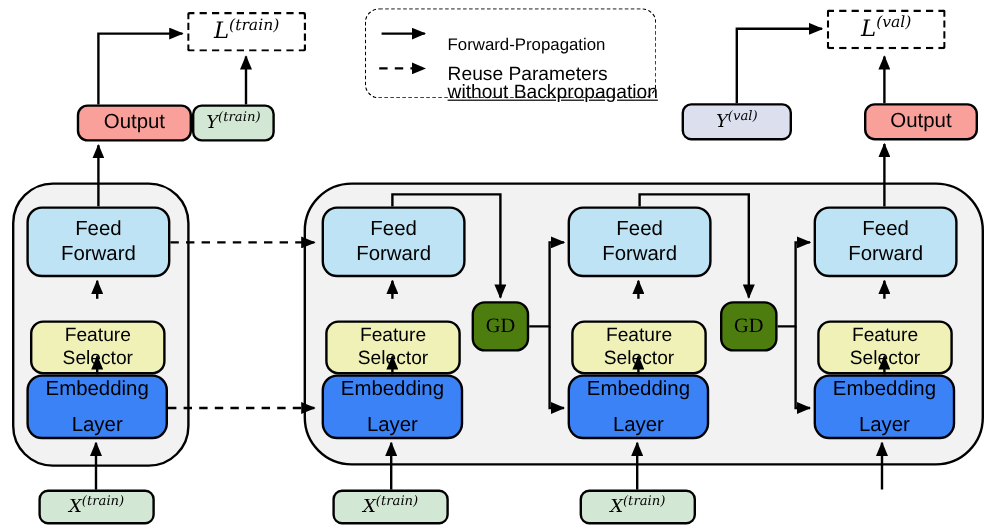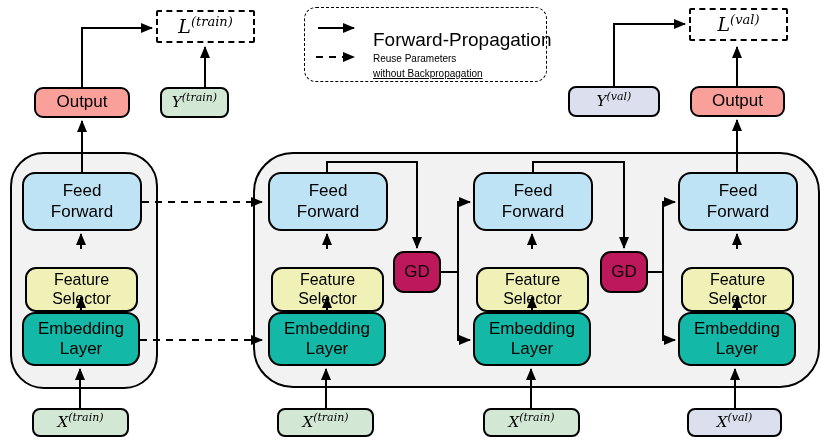--- a/index.html
+++ b/index.html
@@ -7,41 +7,41 @@
     position:relative;width:831px;height:443px;background:#ffffff;overflow:hidden;
     font-family:"Liberation Sans",sans-serif;color:#000;
   }
   .box{
     position:absolute;box-sizing:border-box;border:2px solid #000;border-radius:10px;
     display:flex;flex-direction:column;align-items:center;justify-content:center;
     text-align:center;font-size:17px;line-height:1.18;background:#fff;z-index:3;
   }
   .ff{background:#bee3f4;border-radius:13px;}
   .fs{background:#f0f1b6;border-radius:11px;margin-top:18px;}
-  .el{background:#14b8a6;border-radius:13px;}
-  .gd{background:#be185d;border-radius:11px;}
-  .out{background:#f9a09b;border-radius:9px;}
+  .el{background:#3b82f6;border-radius:13px;justify-content:space-between;}
+  .gd{background:#4d7c0f;border-radius:11px;font-family:Liberation Serif, serif;}
+  .out{background:#f9a09b;border-radius:9px;margin-left:30px;}
   .xgreen{background:#d3e8d4;border-radius:8px;}
   .xlav{background:#dcdfee;border-radius:8px;}
   .dashedbox{background:#ffffff;border:2px dashed #000;border-radius:2px;}
   .container{
     position:absolute;box-sizing:border-box;background:#f2f2f2;
     border:2.5px solid #000;z-index:1;
   }
   .math{font-family:"DejaVu Serif",serif;font-style:italic;}
   .math sup{font-size:11px;font-style:italic;line-height:0;}
   .math-lg{font-size:19px;}
   .math-lg sup{font-size:13px;}
   .math-sm{font-size:15px;}
   .legend{
     position:absolute;box-sizing:border-box;border:1.8px dashed #000;border-radius:12px;
     background:#fff;z-index:2;
   }
-  .legend-row{position:absolute;left:68px;font-size:19px;line-height:1.2;white-space:nowrap;}
-  .legend-row.small{font-size:10px;}
+  .legend-row{position:absolute;left:68px;font-size:14px;line-height:1.2;white-space:nowrap;}
+  .legend-row.small{font-size:16px;}
   svg.overlay{position:absolute;left:0;top:0;z-index:5;pointer-events:none;}
 </style>
 </head>
 <body>
 
 <div id="stage">
 
   <div class="container" style="left:10px;top:152px;width:148px;height:237px;border-radius:34px;"></div>
   <div class="container" style="left:253px;top:152px;width:567px;height:236px;border-radius:40px;"></div>
 
@@ -132,23 +132,20 @@
       <div>Forward</div>
   </div>
   <div class="box fs" style="left:681px;top:249px;width:113px;height:45px;font-size:16px;">
     <div>Feature</div>
       <div>Selector</div>
   </div>
   <div class="box el" style="left:678px;top:312px;width:118px;height:54px;">
     <div>Embedding</div>
       <div>Layer</div>
   </div>
-  <div class="box xlav math math-sm" style="left:687px;top:408px;width:95px;height:29px;">
-    <span><span>X</span><sup>(val)</sup></span>
-  </div>
 
   <svg class="overlay" width="831" height="443" viewBox="0 0 831 443">
     <defs>
       <marker id="ah" markerUnits="userSpaceOnUse" markerWidth="12" markerHeight="10" refX="11" refY="5" orient="auto">
         <path d="M0,0 L12,5 L0,10 Z" fill="#000"></path>
       </marker>
     </defs>
     <g fill="none" stroke="#000" stroke-width="2">
 
       <path d="M80,408 V369" marker-end="url(#ah)"></path>

